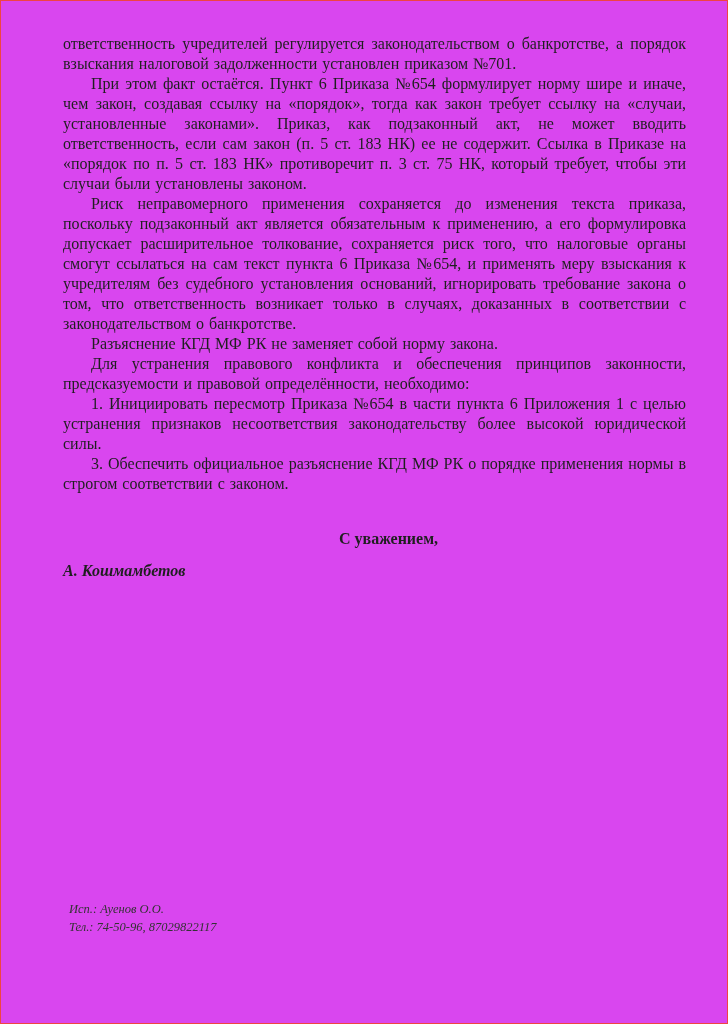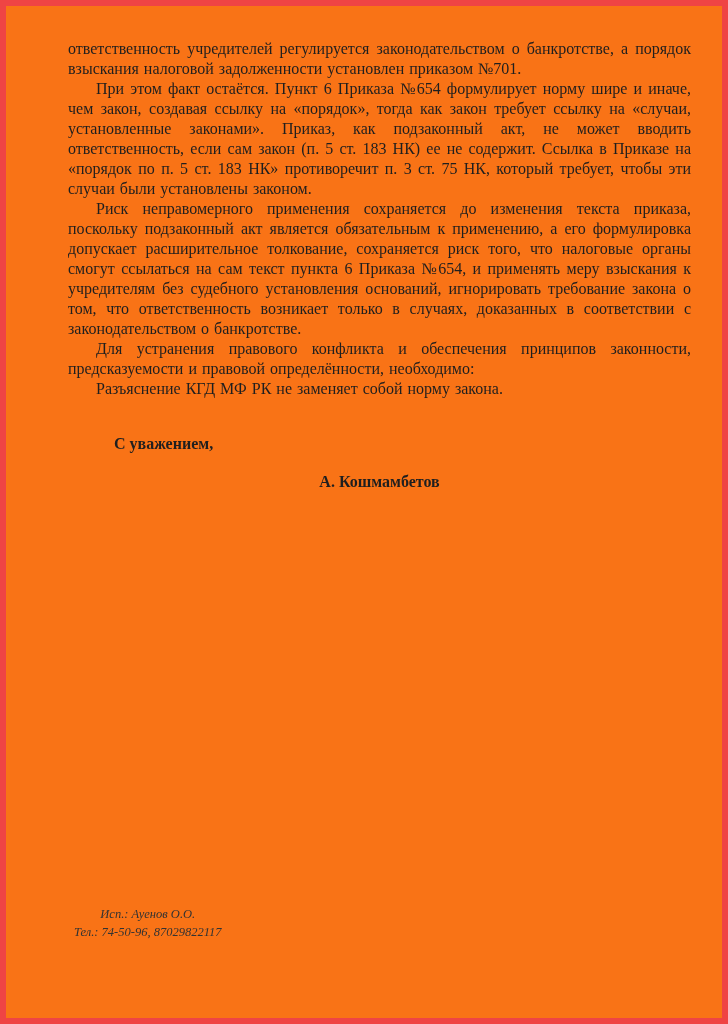--- a/index.html
+++ b/index.html
@@ -5,22 +5,22 @@
   html, body {
     margin: 0;
     padding: 0;
     background: #ffffff;
   }
   .page {
     position: relative;
     width: 728px;
     height: 1024px;
     box-sizing: border-box;
-    background: #f97316;
-    border: 6px solid #ef4444;
+    background: #d946ef;
+    border: 1px solid #ef4444;
     font-family: "Liberation Serif", "DejaVu Serif", serif;
     color: #1f1f1f;
     overflow: hidden;
   }
   .body-text {
     position: absolute;
     top: 33px;
     left: 62px;
     width: 623px;
   }
@@ -36,62 +36,65 @@
     text-indent: 0;
   }
   .signature {
     margin-top: 35px;
   }
   .signature-closing {
     font-size: 16px;
     line-height: 20px;
     font-weight: bold;
     text-indent: 28px;
-    margin: 18px;
+    margin: 12px;
+    text-align: center;
   }
   .signature-name {
     font-size: 16px;
     line-height: 20px;
     font-weight: bold;
-    text-align: center;
+    text-align: left;
     margin: 3px 0 0 0;
+    font-style: italic;
   }
   .footer {
     position: absolute;
     left: 68px;
     top: 899px;
     font-size: 12.5px;
     line-height: 18px;
     font-style: italic;
     color: #333333;
-    text-align: center;
   }
   .footer div {
     margin: 0;
   }
 </style>
 </head>
 <body>
 
 <div class="page">
 
   <div class="body-text">
 
     <p class="para no-indent">ответственность учредителей регулируется законодательством о банкротстве, а порядок взыскания налоговой задолженности установлен приказом №701.</p>
 
     <p class="para">При этом факт остаётся. Пункт 6 Приказа №654 формулирует норму шире и иначе, чем закон, создавая ссылку на «порядок», тогда как закон требует ссылку на «случаи, установленные законами». Приказ, как подзаконный акт, не может вводить ответственность, если сам закон (п. 5 ст. 183 НК) ее не содержит. Ссылка в Приказе на «порядок по п. 5 ст. 183 НК» противоречит п. 3 ст. 75 НК, который требует, чтобы эти случаи были установлены законом.</p>
 
     <p class="para">Риск неправомерного применения сохраняется до изменения текста приказа, поскольку подзаконный акт является обязательным к применению, а его формулировка допускает расширительное толкование, сохраняется риск того, что налоговые органы смогут ссылаться на сам текст пункта 6 Приказа №654, и применять меру взыскания к учредителям без судебного установления оснований, игнорировать требование закона о том, что ответственность возникает только в случаях, доказанных в соответствии с законодательством о банкротстве.</p>
 
+    <p class="para">Разъяснение КГД МФ РК не заменяет собой норму закона.</p>
+
     <p class="para">Для устранения правового конфликта и обеспечения принципов законности, предсказуемости и правовой определённости, необходимо:</p>
 
-    <p class="para">Разъяснение КГД МФ РК не заменяет собой норму закона.</p>
+    <p class="para">1. Инициировать пересмотр Приказа №654 в части пункта 6 Приложения 1 с целью устранения признаков несоответствия законодательству более высокой юридической силы.</p>
 
 
-
+    <p class="para">3. Обеспечить официальное разъяснение КГД МФ РК о порядке применения нормы в строгом соответствии с законом.</p>
 
 
     <div class="signature">
       <p class="signature-closing">С уважением,</p>
       <p class="signature-name">А. Кошмамбетов</p>
     </div>
 
   </div>
 
   <div class="footer">

